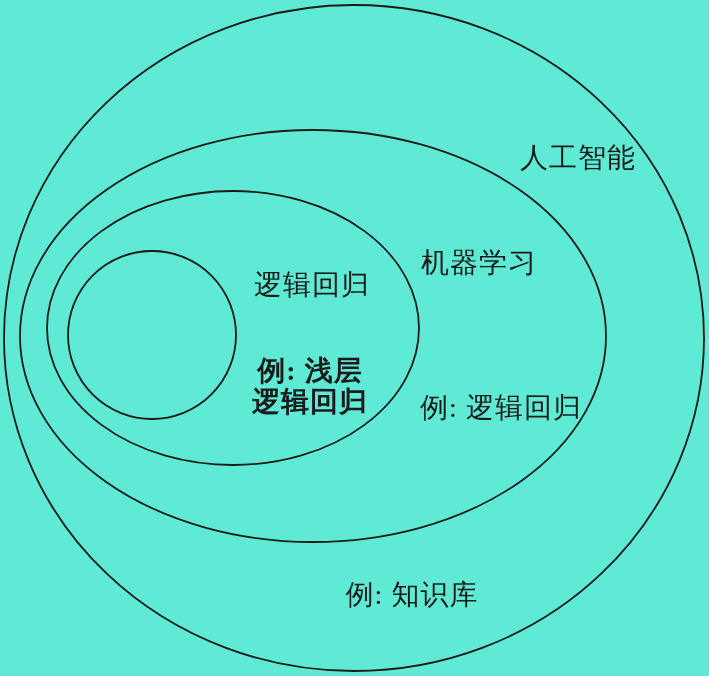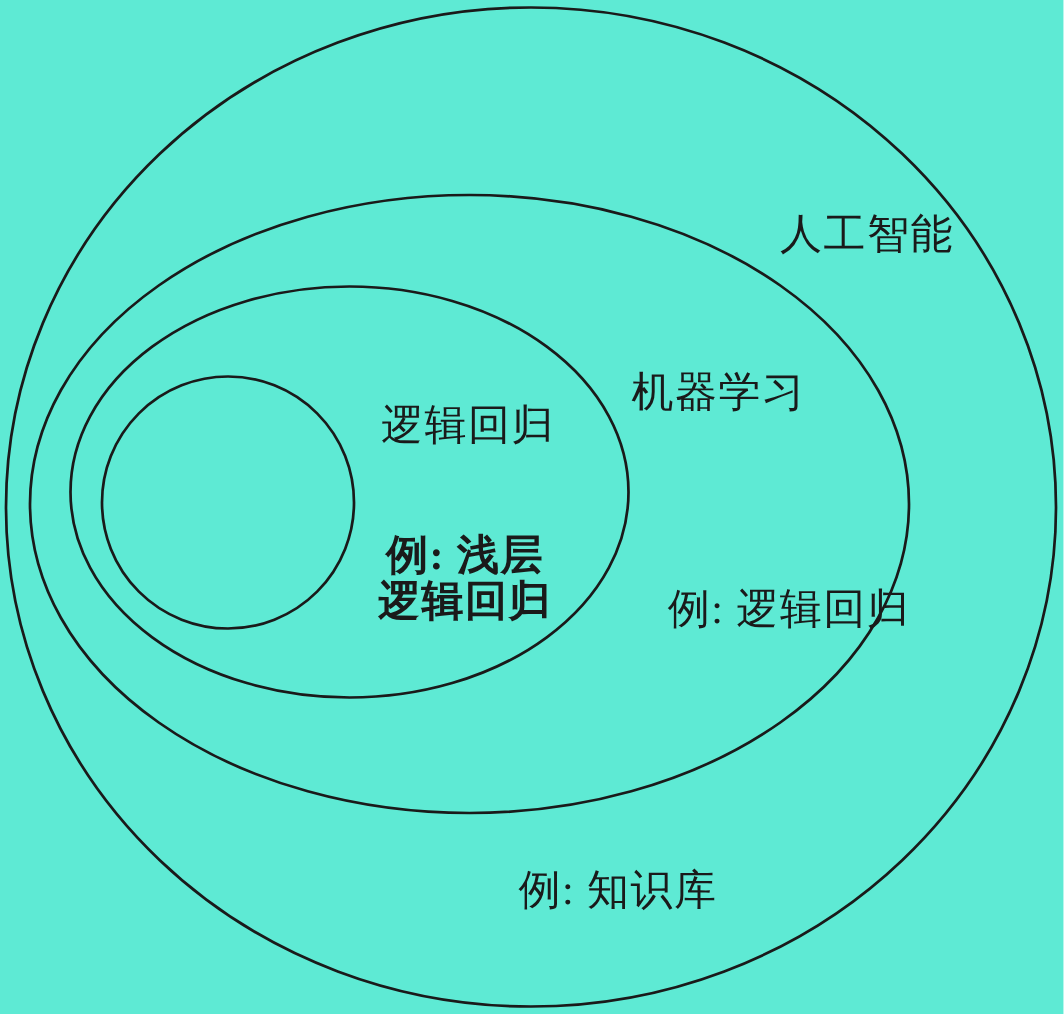--- a/index.html
+++ b/index.html
@@ -53,17 +53,17 @@
 
   <div class="label" style="left:312px; top:284px;">逻辑回归</div>
 
 
 
   <div class="label" style="left:310px; top:386px;font-weight:bold;">
     <div>例: 浅层</div>
     <div>逻辑回归</div>
   </div>
 
-  <div class="label" style="left:501px; top:407px;margin-left:25px;">例: 逻辑回归</div>
+  <div class="label" style="left:501px; top:407px;">例: 逻辑回归</div>
 
   <div class="label" style="left:400px; top:594px;margin-left:12px;">例: 知识库</div>
 
 </div>
 
 </body></html>

